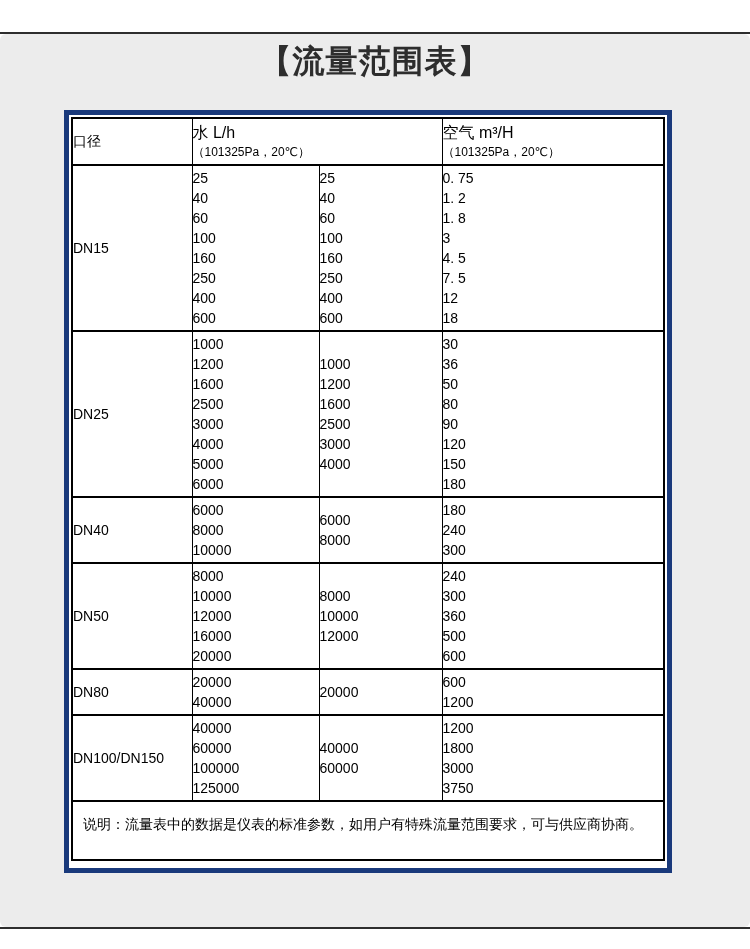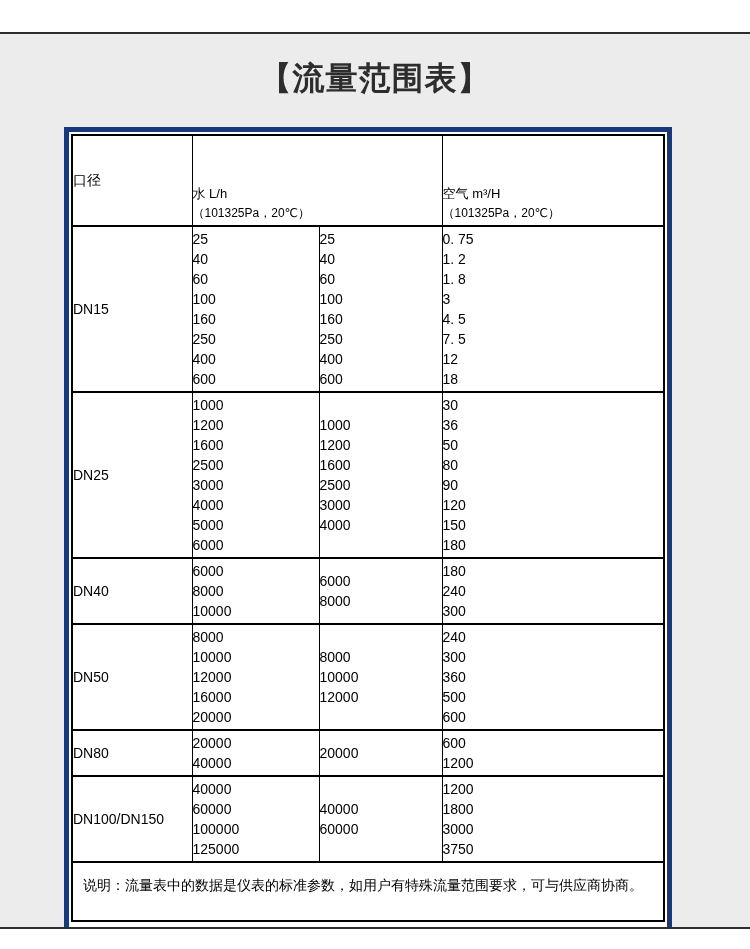--- a/index.html
+++ b/index.html
@@ -12,21 +12,22 @@
   .page { width: 750px; height: 949px; overflow: hidden; background: #fff; }
 
   .top-band { height: 32px; background: #ffffff; }
   .h-divider { height: 2px; background: #2e2e2e; }
   .bottom-band { height: 20px; background: #ffffff; }
 
   .content {
     height: 893px;
     background: #ececec;
     overflow: hidden;
-    padding-top: 24px;
+    padding-top: 7px;
+    border-radius: 6px;
   }
 
   .page-title {
     text-align: center;
     font-size: 32px;
     line-height: 40px;
     font-weight: 700;
     color: #2d2d2d;
     letter-spacing: 1px;
   }
@@ -51,21 +52,21 @@
     border-style: solid;
     border-color: #000;
     border-width: 2px 1px;           
     text-align: left;
     vertical-align: middle;
     font-size: 14px;
   }
 
   
   td.group-head { padding: 3px 0 2px; }
-  .group-name { font-size: 13px; line-height: 21px; margin-top: 44px; }
+  .group-name { font-size: 16px; line-height: 21px; }
   .group-cond { font-size: 12px; line-height: 19px; }
   td.dia-head { font-size: 15px; }
   tr.subhead td { height: 24px; font-size: 15px; line-height: 22px; padding: 0; }
   .split-half { display: flex; width: 100%; }
   .split-half span { flex: 1 1 50%; }
 
   
   td.num { padding: 2px 0; margin-top: 6px; }
   td.dia { font-size: 14px; }
   .line { height: 20px; line-height: 20px; font-size: 14px; }

